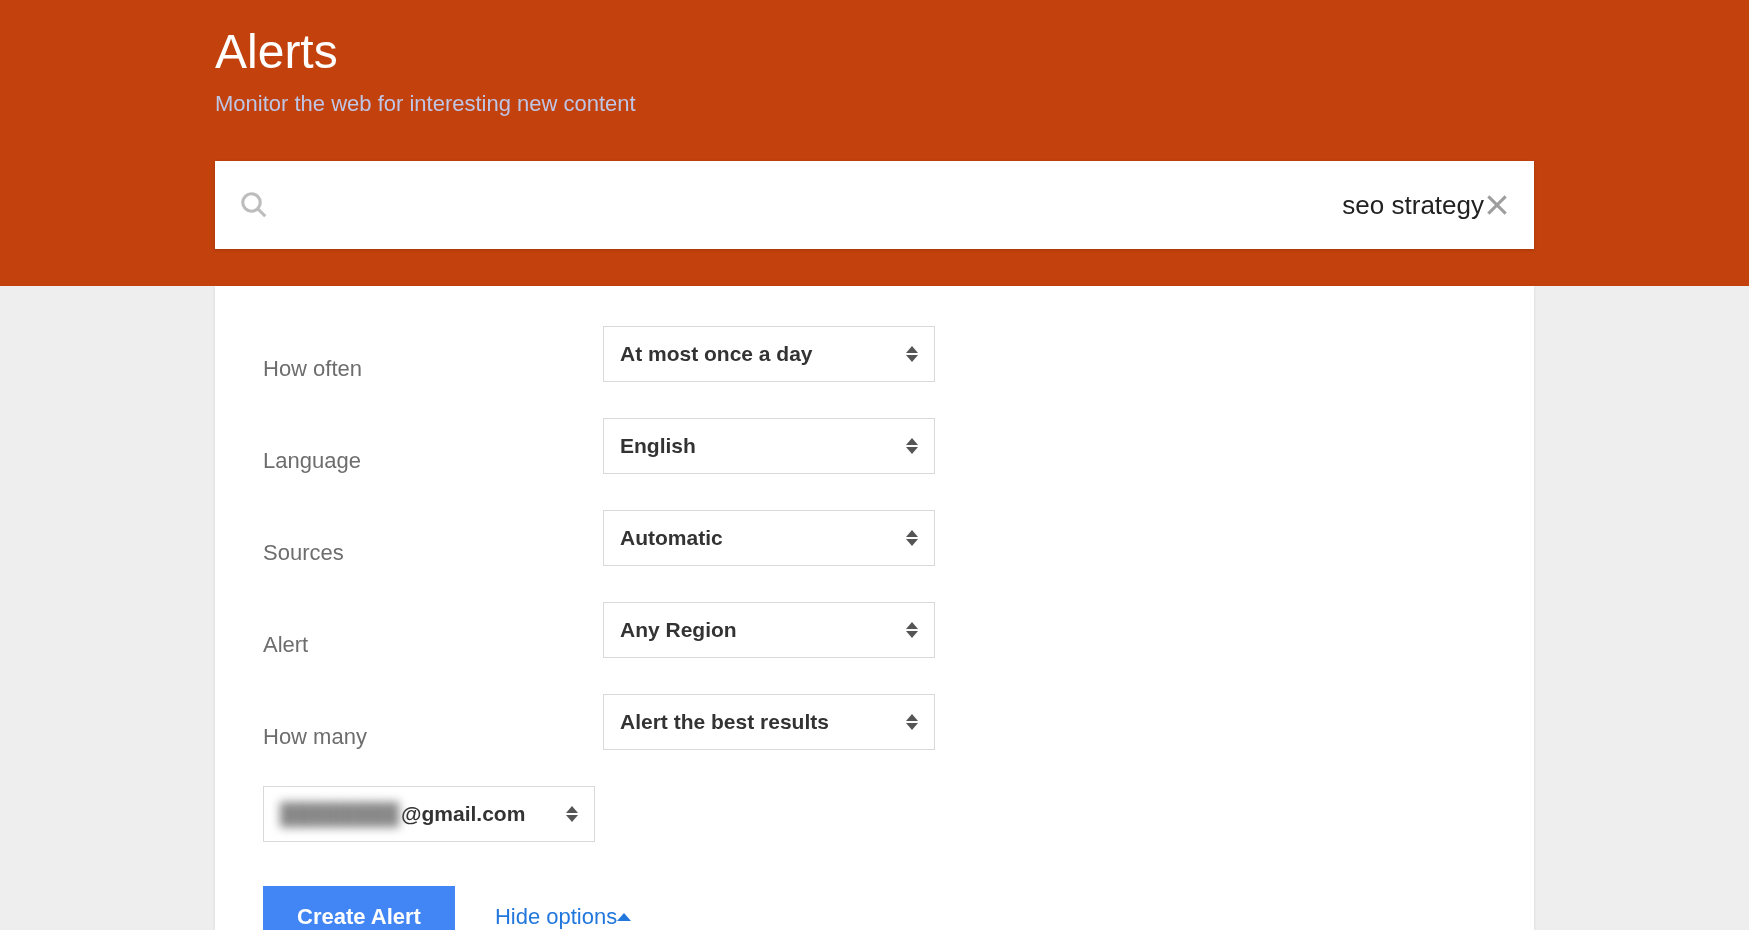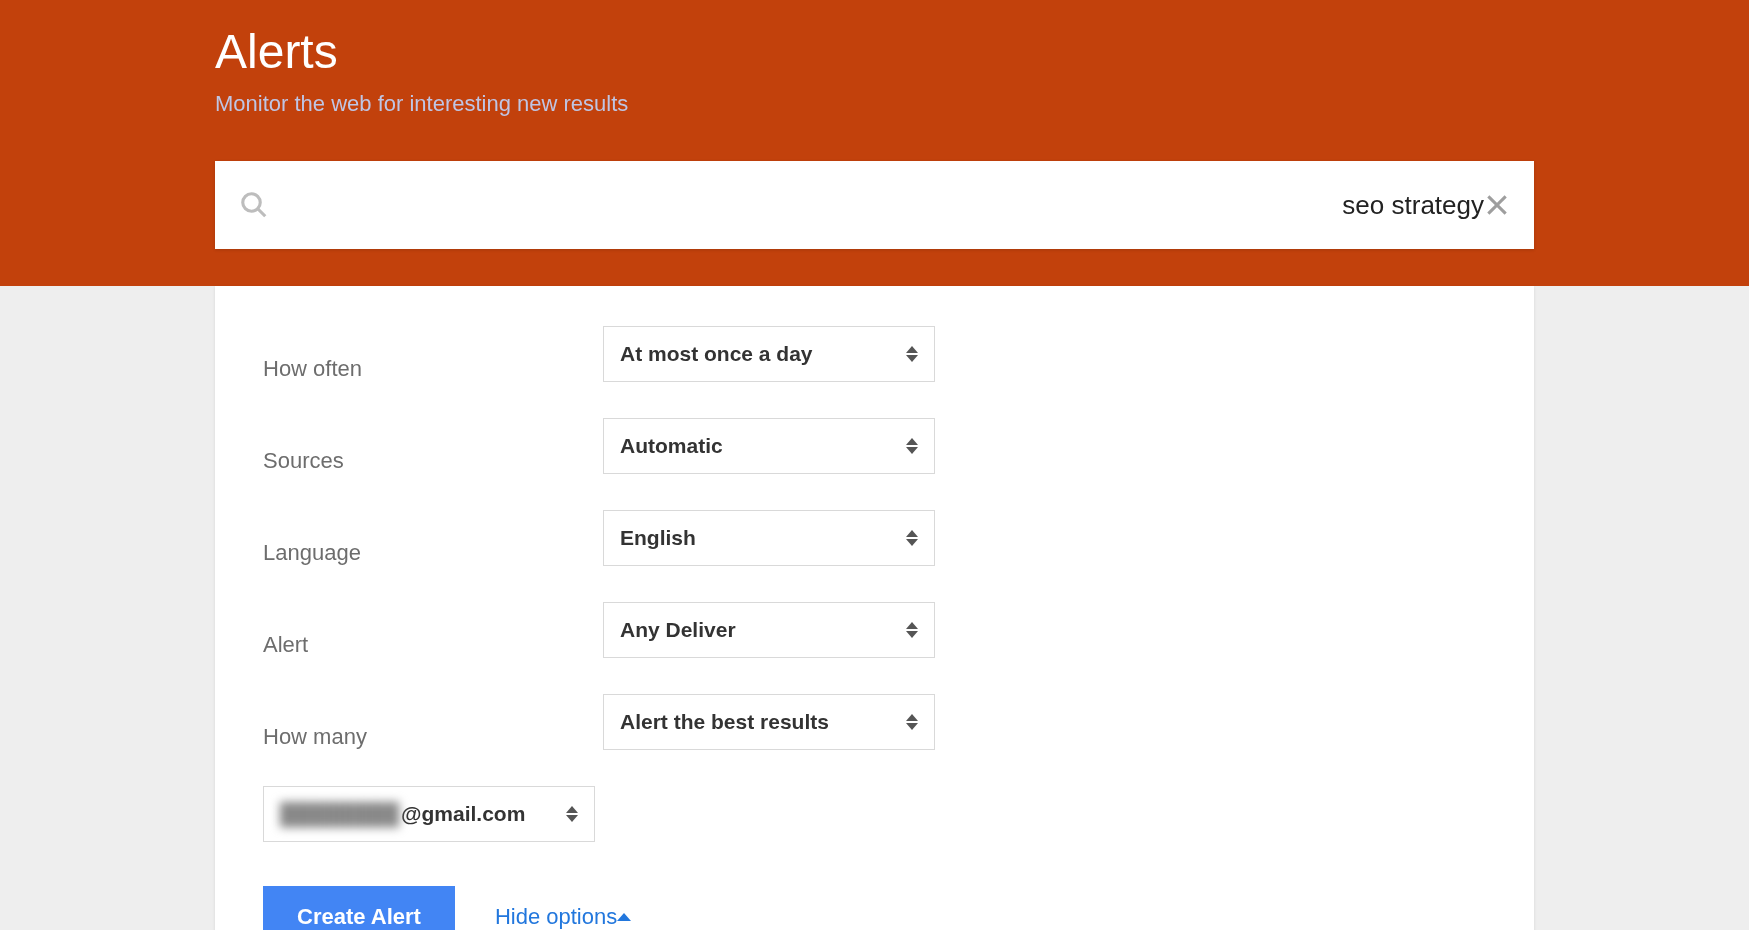--- a/index.html
+++ b/index.html
@@ -140,21 +140,21 @@
     border-left: 7px solid transparent;
     border-right: 7px solid transparent;
     border-bottom: 8px solid #2277dd;
   }
 </style>
 </head>
 <body>
 
 <div class="header">
   <h1 class="title">Alerts</h1>
-  <div class="subtitle">Monitor the web for interesting new results</div>
+  <div class="subtitle">Monitor the web for interesting new content</div>
   <div class="search-wrap">
     <svg class="search-icon" viewBox="0 0 24 24" fill="none" stroke="#bdbdbd" stroke-width="2.5">
       <circle cx="10" cy="10" r="7"></circle>
       <line x1="15" y1="15" x2="21" y2="21"></line>
     </svg>
     <input class="search-input" type="text" value="seo strategy" style="">
     <svg class="clear-icon" viewBox="0 0 24 24" stroke="#9e9e9e" stroke-width="2.8">
       <line x1="4" y1="4" x2="20" y2="20"></line>
       <line x1="20" y1="4" x2="4" y2="20"></line>
     </svg>
@@ -168,45 +168,45 @@
     <div class="select-box">
       <span class="select-value">At most once a day</span>
       <span class="select-arrows">
           <span class="arrow-up"></span>
           <span class="arrow-down"></span>
         </span>
     </div>
   </div>
 
   <div class="form-row">
+    <div class="form-label">Language</div>
+    <div class="select-box">
+      <span class="select-value">English</span>
+      <span class="select-arrows">
+          <span class="arrow-up"></span>
+          <span class="arrow-down"></span>
+        </span>
+    </div>
+  </div>
+
+  <div class="form-row">
     <div class="form-label">Sources</div>
     <div class="select-box">
       <span class="select-value">Automatic</span>
       <span class="select-arrows">
           <span class="arrow-up"></span>
           <span class="arrow-down"></span>
         </span>
     </div>
   </div>
 
   <div class="form-row">
-    <div class="form-label">Language</div>
-    <div class="select-box">
-      <span class="select-value">English</span>
-      <span class="select-arrows">
-          <span class="arrow-up"></span>
-          <span class="arrow-down"></span>
-        </span>
-    </div>
-  </div>
-
-  <div class="form-row">
     <div class="form-label">Alert</div>
     <div class="select-box">
-      <span class="select-value">Any Deliver</span>
+      <span class="select-value">Any Region</span>
       <span class="select-arrows">
           <span class="arrow-up"></span>
           <span class="arrow-down"></span>
         </span>
     </div>
   </div>
 
   <div class="form-row">
     <div class="form-label">How many</div>
     <div class="select-box">

